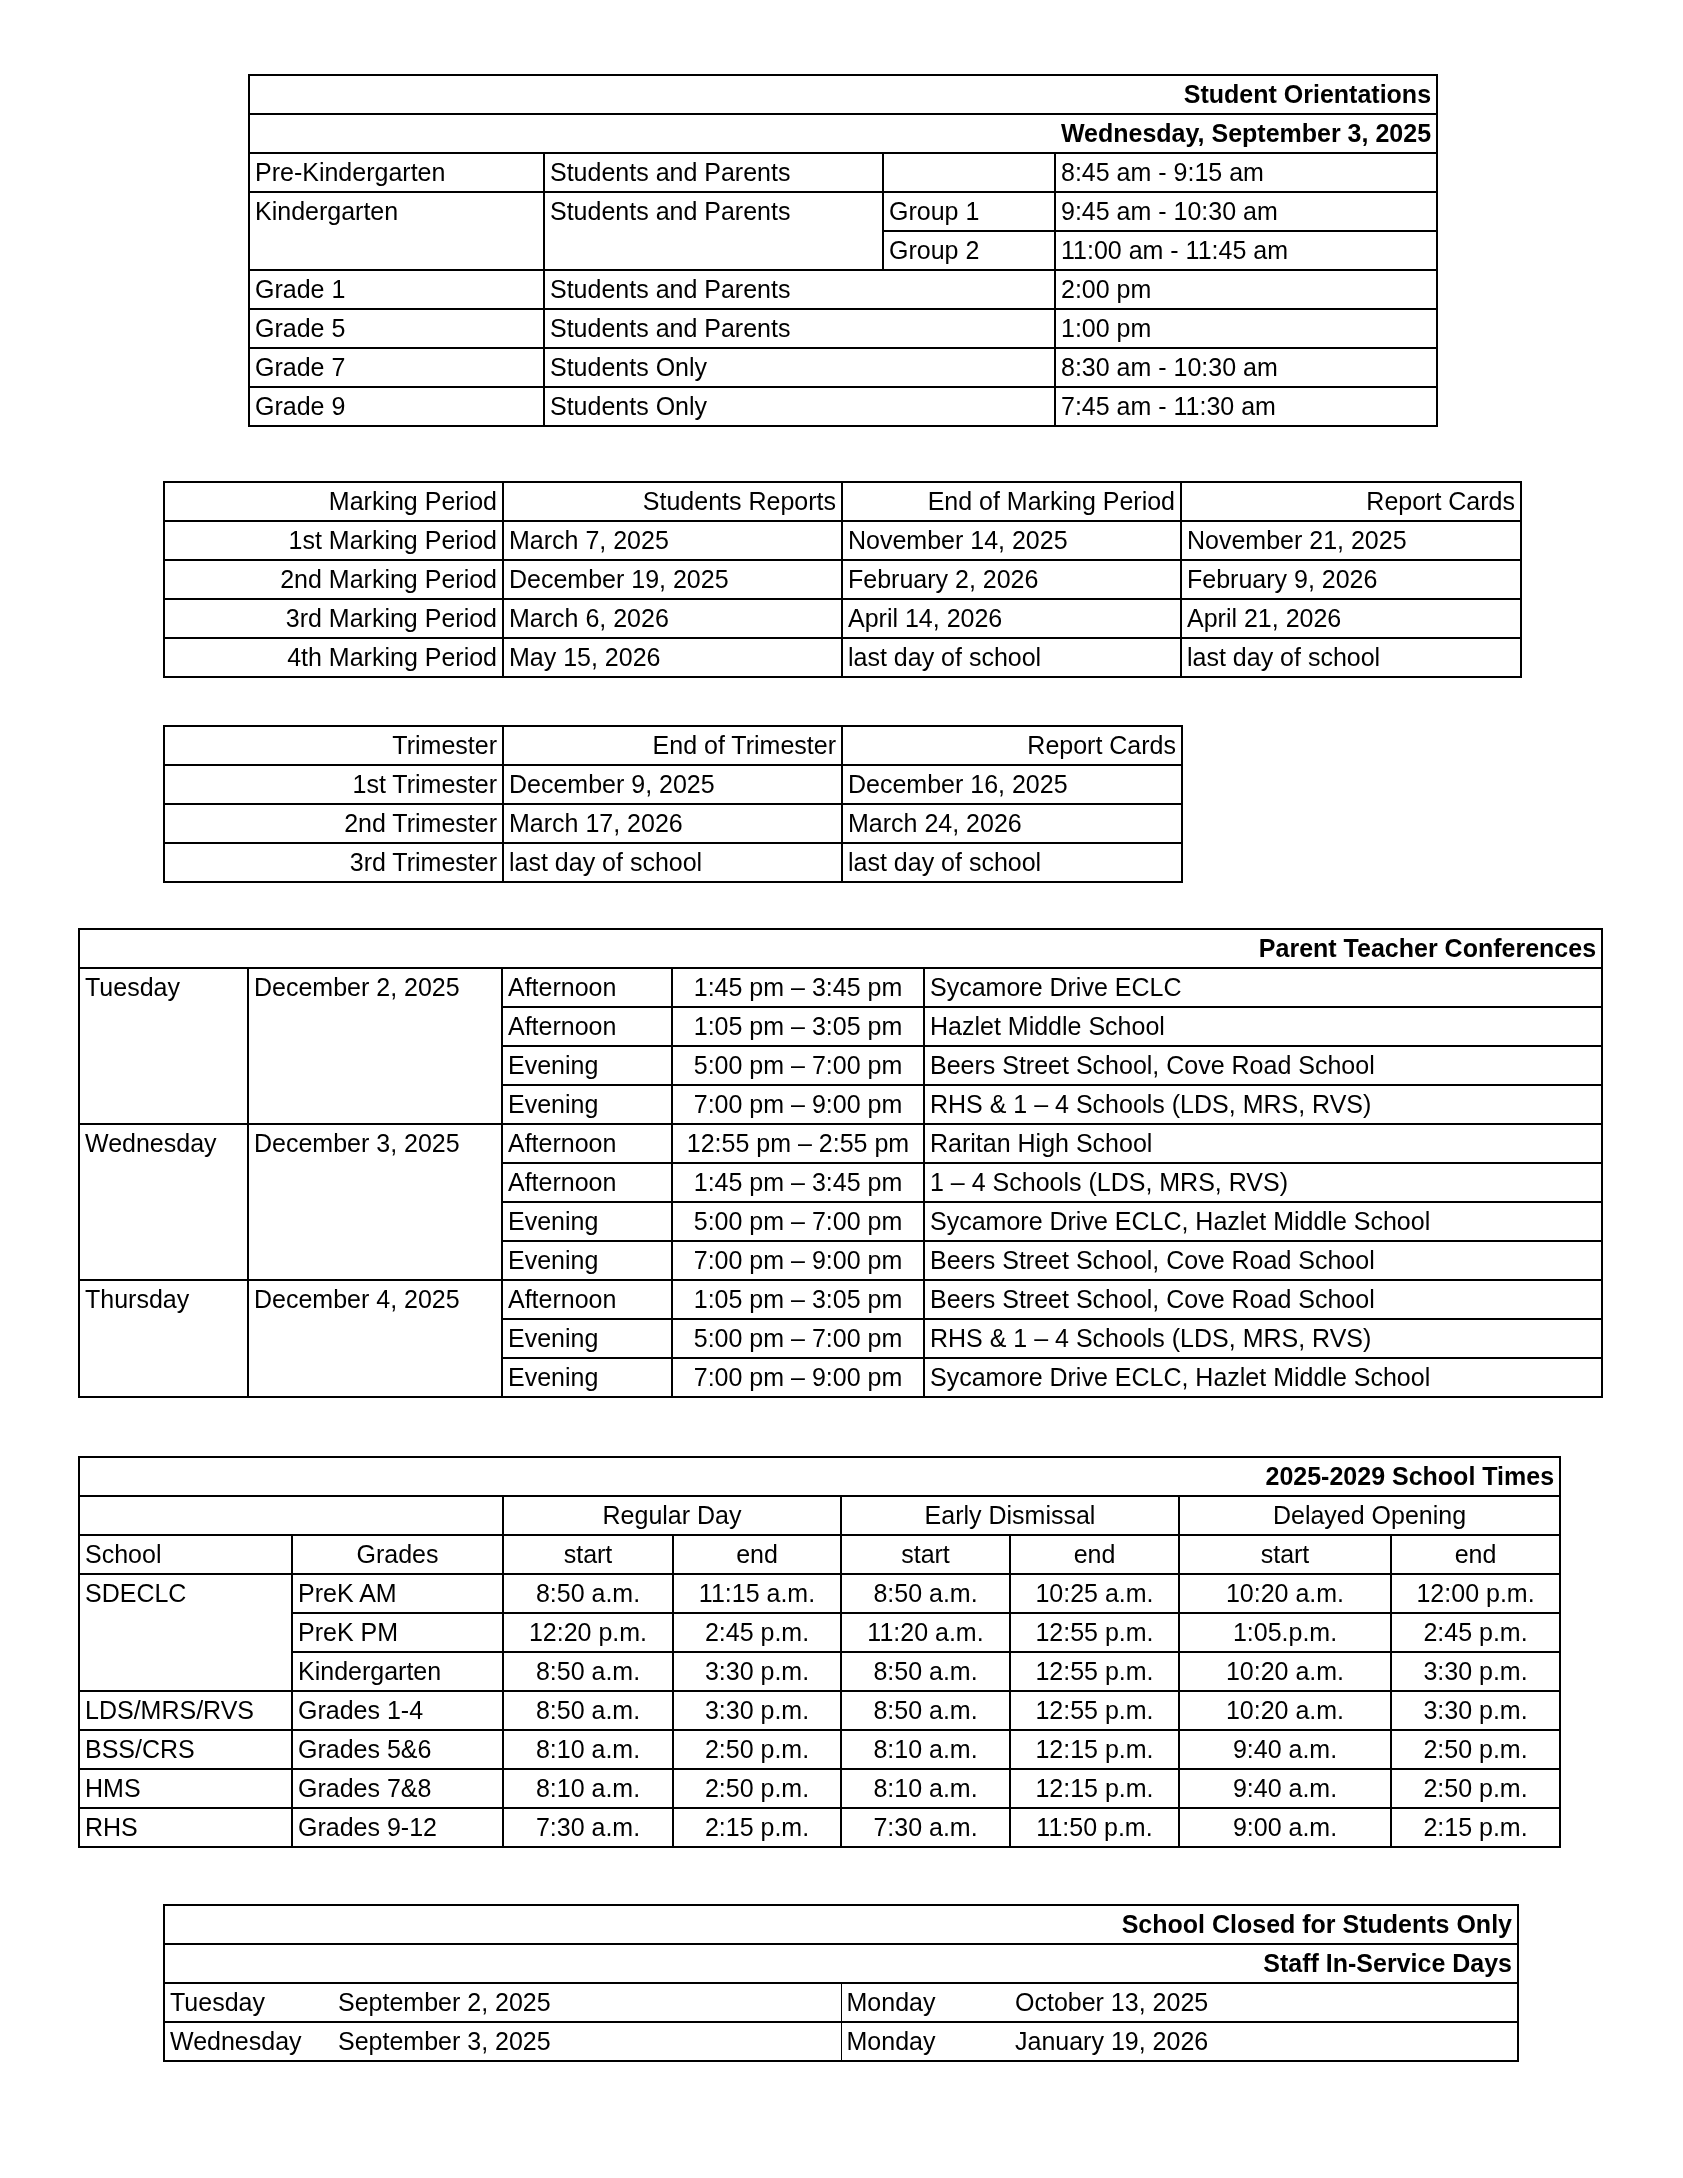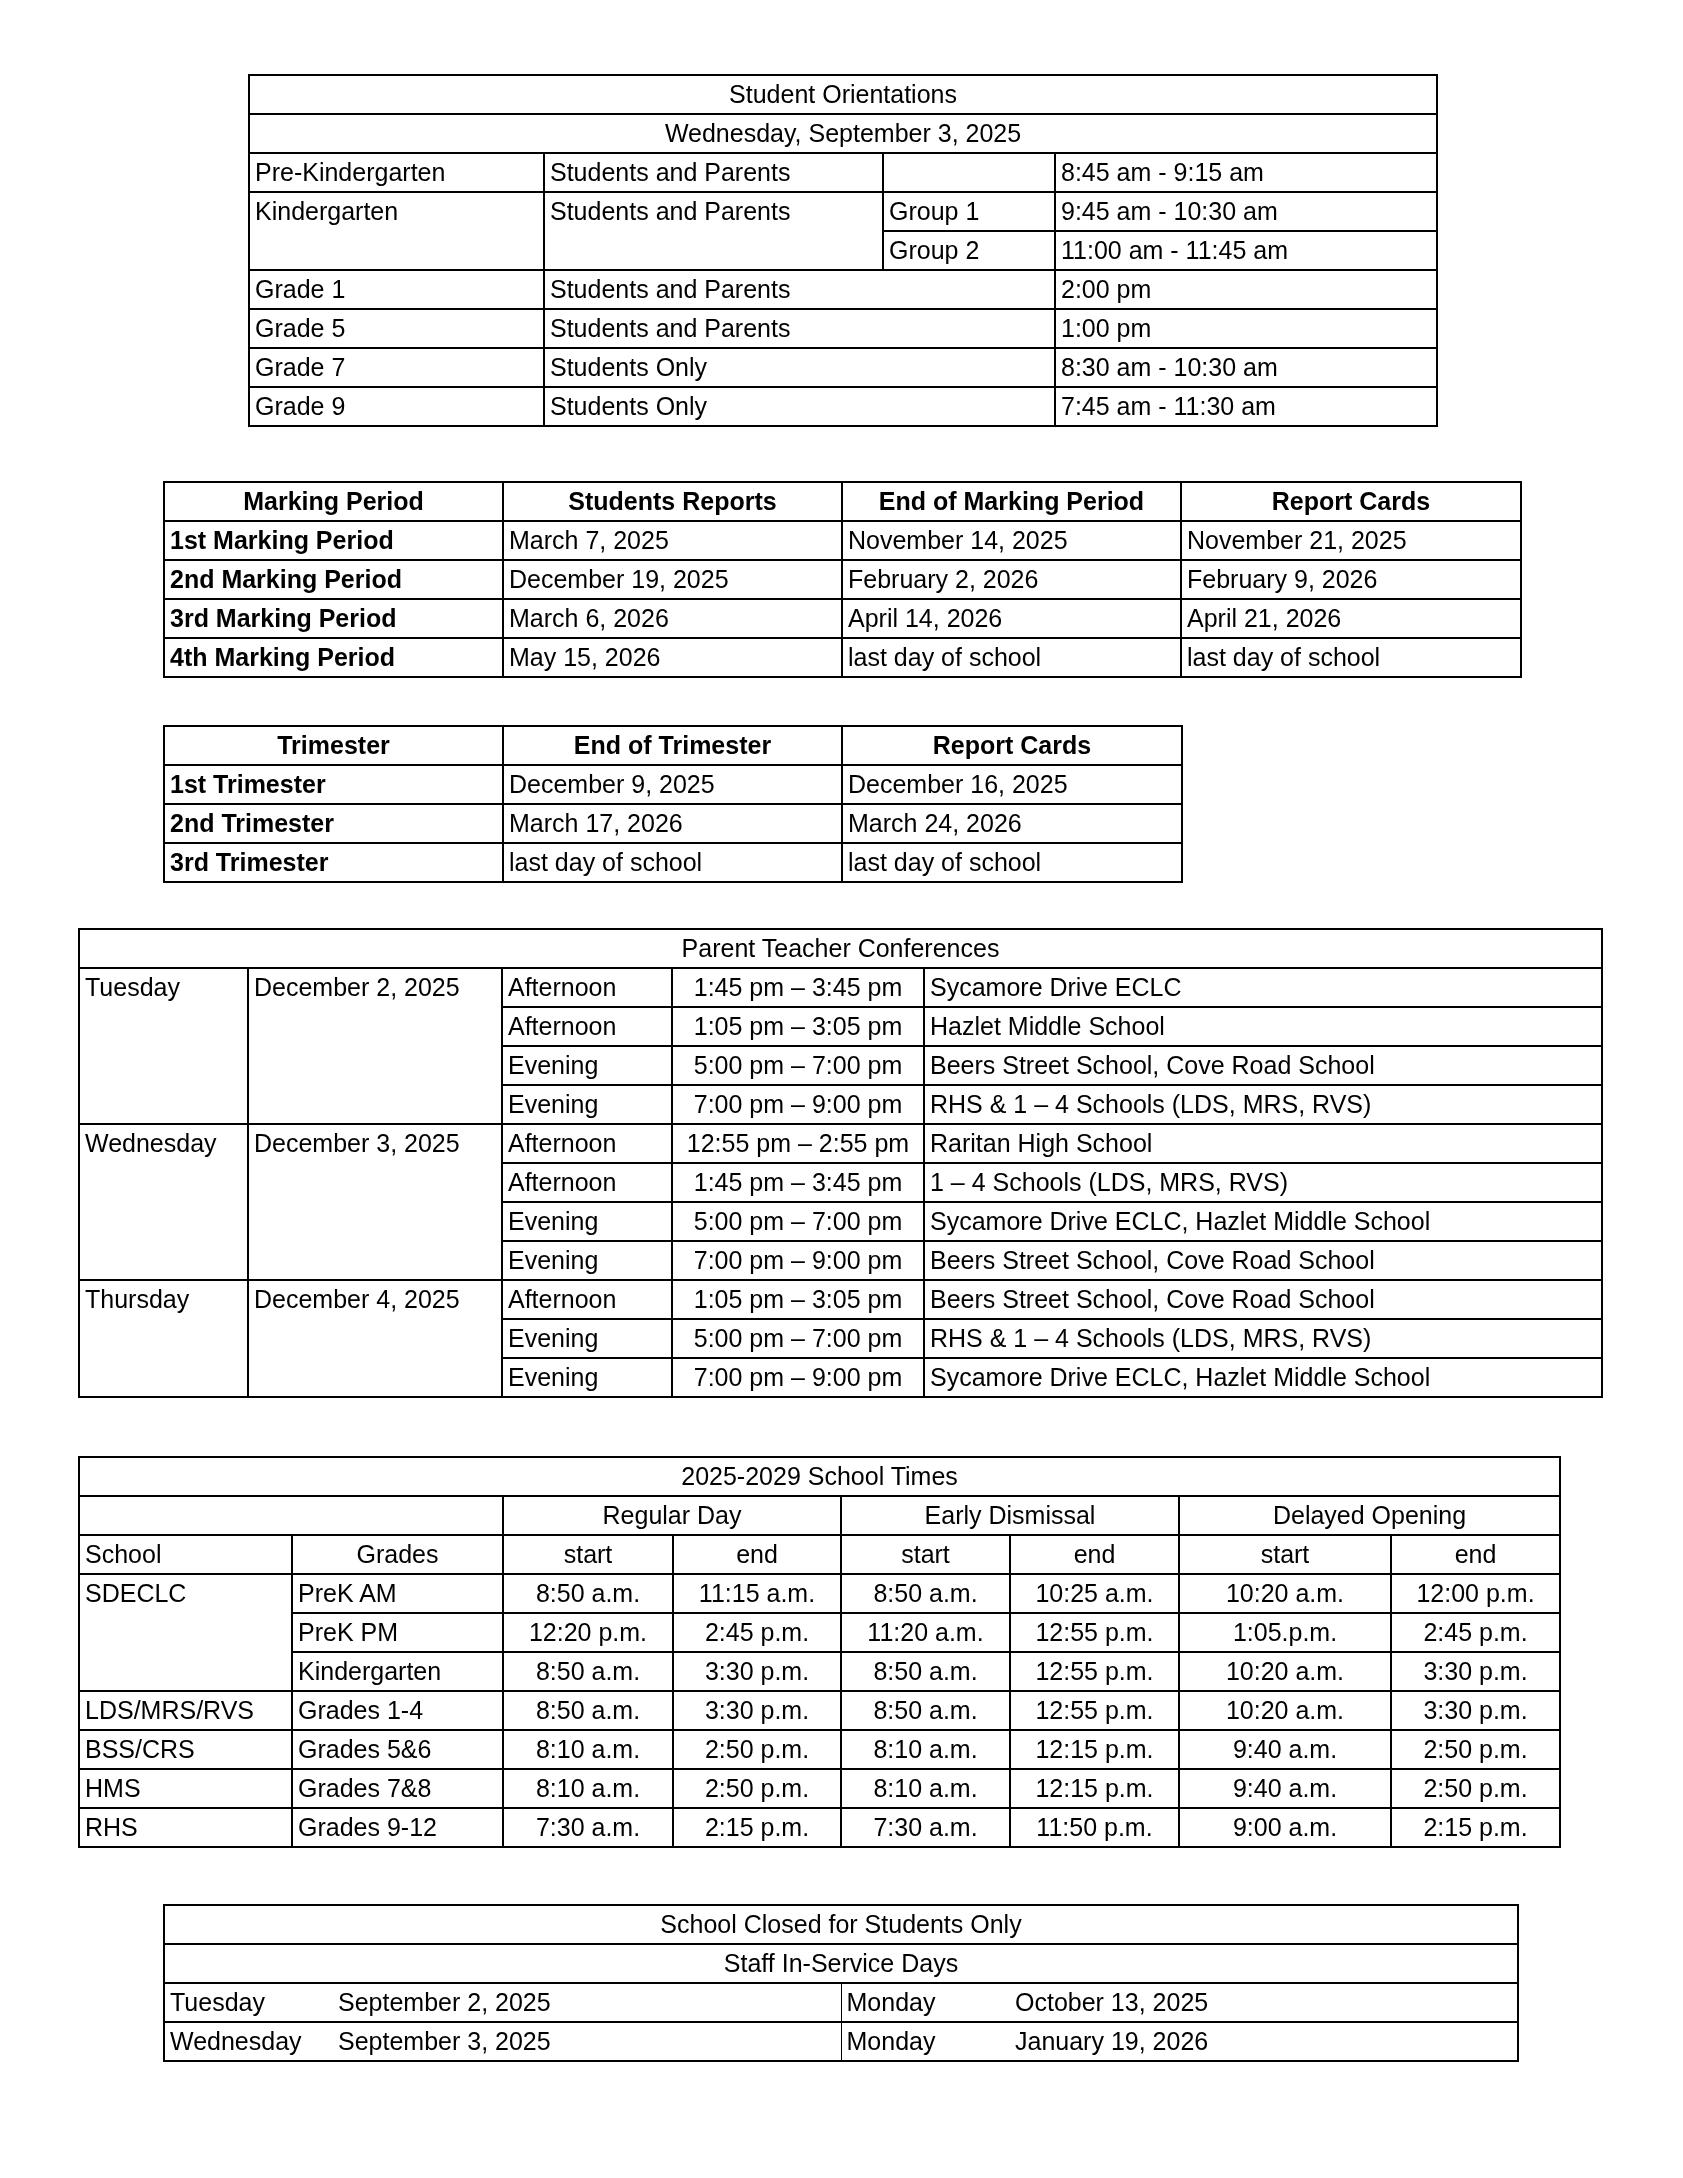--- a/index.html
+++ b/index.html
@@ -2,22 +2,22 @@
 <html><head>
 <meta charset="utf-8">
 <style>
   html, body { margin:0; padding:0; background:#ffffff; }
   body { width:1683px; height:2178px; position:relative; overflow:hidden;
          font-family:"Liberation Sans", sans-serif; color:#000; }
   table { position:absolute; border-collapse:collapse; table-layout:fixed; }
   td { border:2.5px solid #000; height:37px; padding:0 5px; font-size:25px;
        line-height:37px; white-space:nowrap; overflow:hidden; vertical-align:top; }
   td.c { text-align:center; }
-  td.b { font-weight:bold; }
-  td.title { text-align:center; font-weight:normal; }
+  td.b { font-weight:normal;text-align:right; }
+  td.title { text-align:right; font-weight:bold; }
   td.nob-r { border-right:none; }
   td.nob-l { border-left:none; }
   td.thin-r { border-right:1.5px solid #000; }
   td.thin-l { border-left:1.5px solid #000; }
 </style>
 </head>
 <body>
 
 <table style="left:248px; top:74px; width:1188px;">
   <colgroup>

